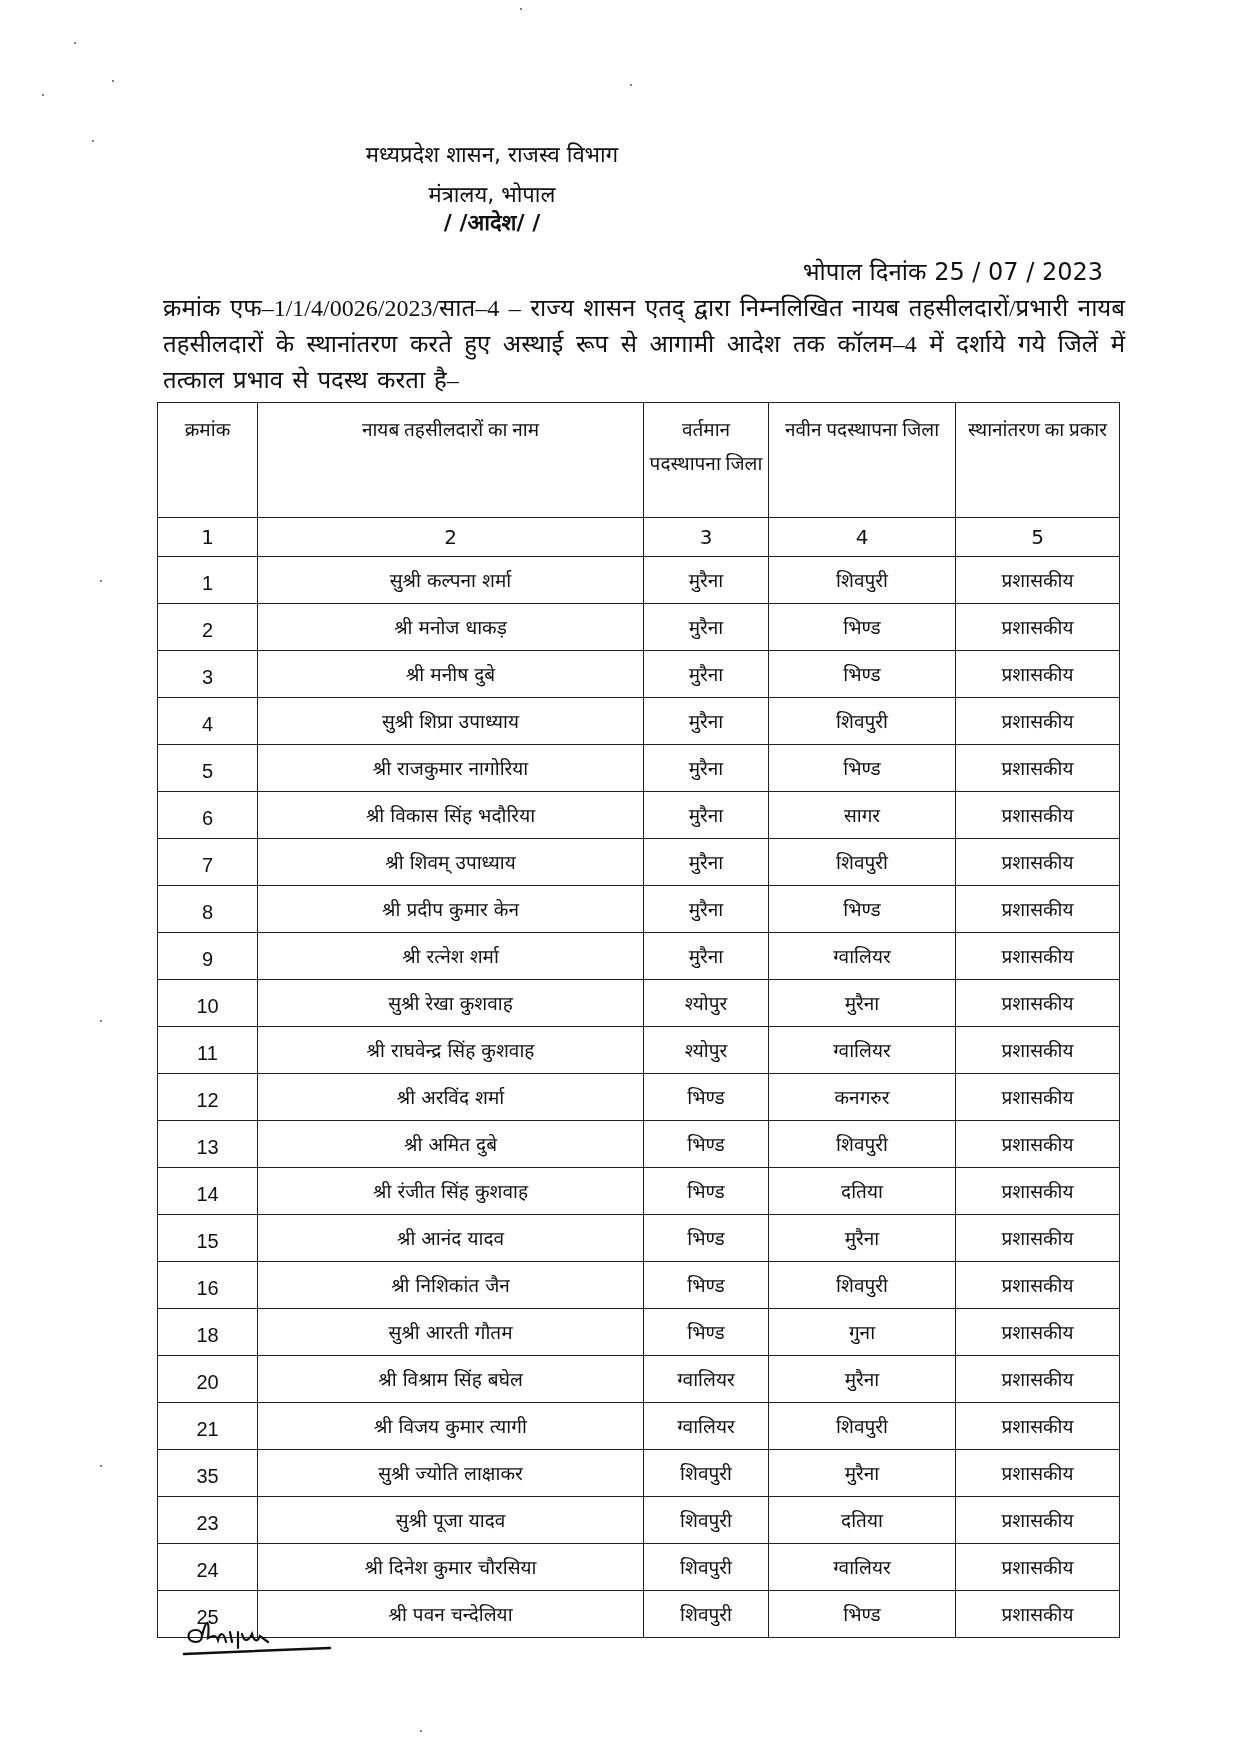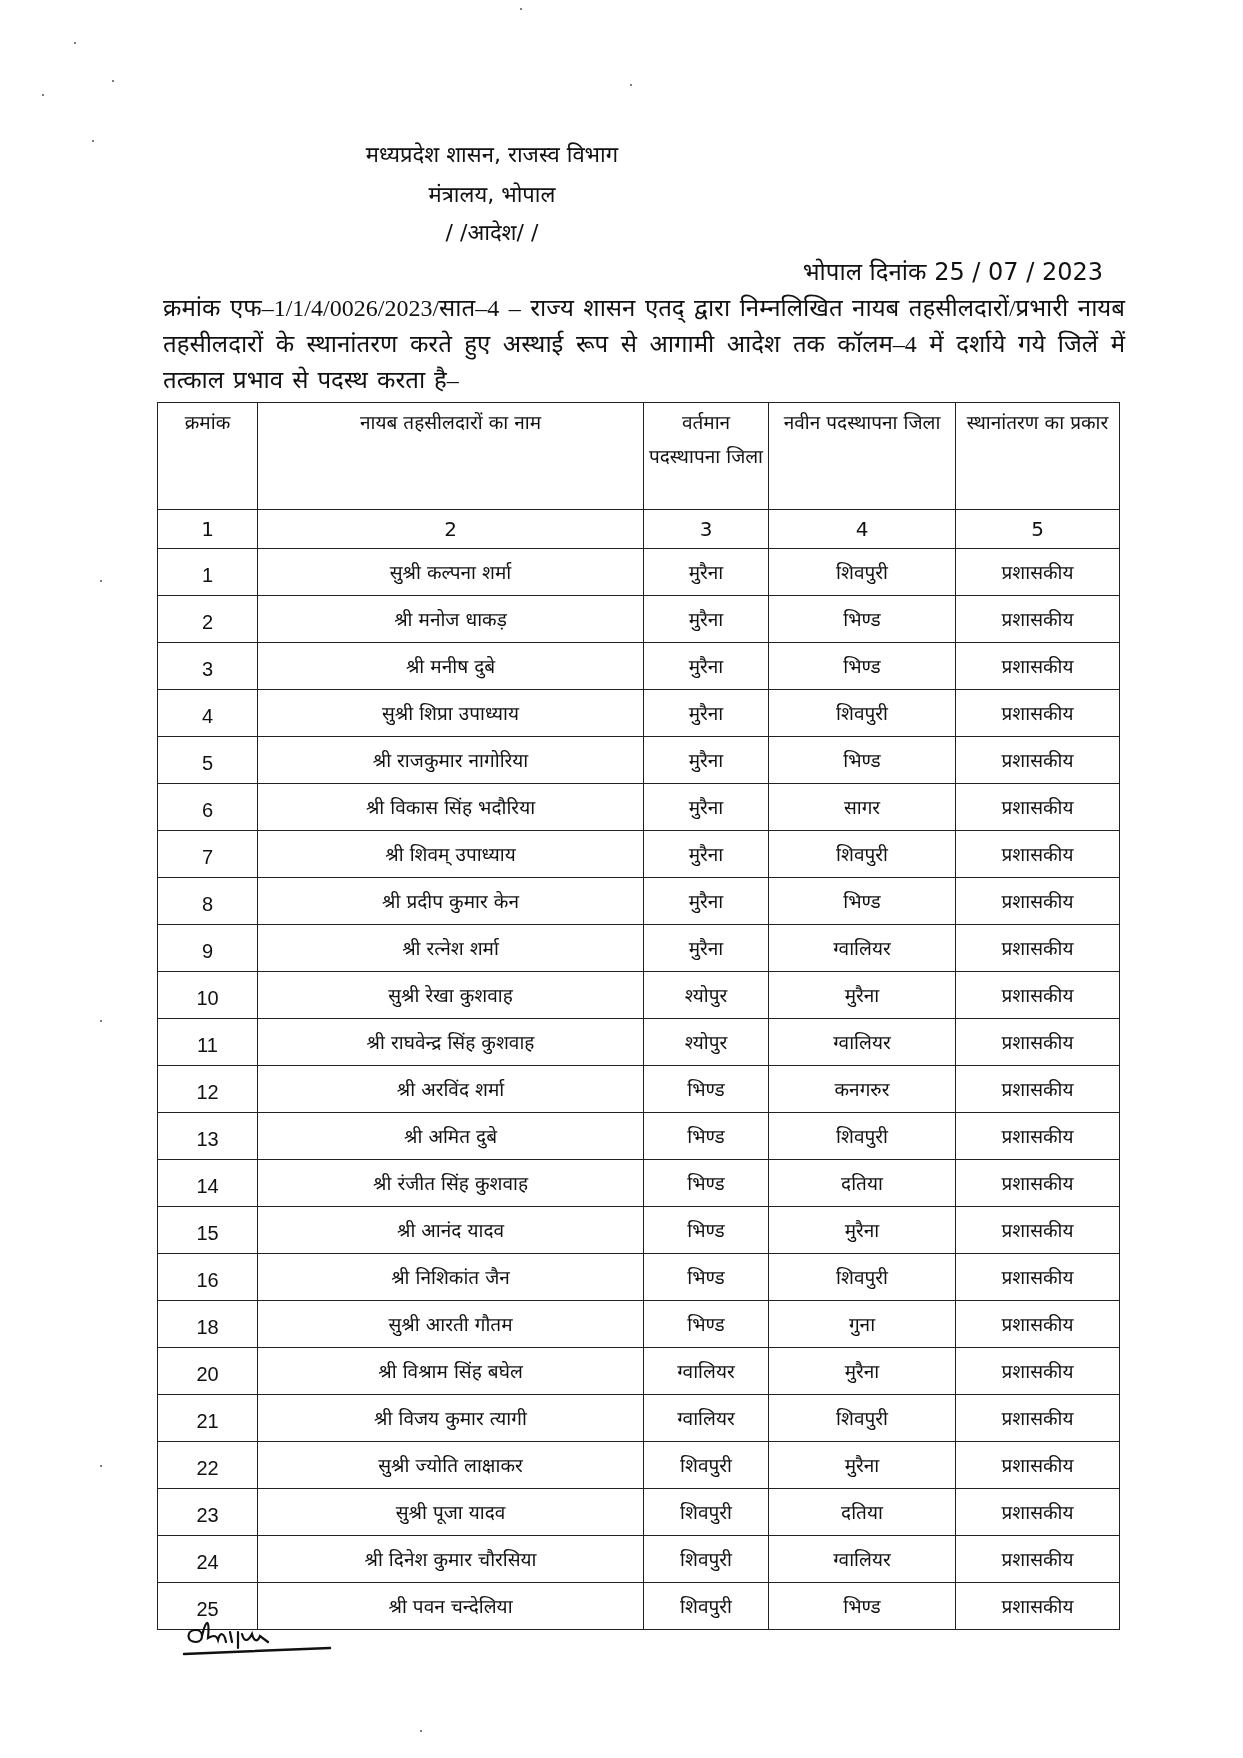--- a/index.html
+++ b/index.html
@@ -10,21 +10,21 @@
     font-family: "DejaVu Sans", "Liberation Sans", sans-serif;
     position: relative;
     overflow: hidden;
   }
   .hdr {
     position: absolute; left: 0; width: 984px; text-align: center;
     font-size: 22px; line-height: 30px;
   }
   #h1 { top: 140px; }
   #h2 { top: 180px; }
-  #h3 { top: 218px; }
+  #h3 { top: 208px; font-weight: bold; }
   #dateline {
     position: absolute; top: 258px; right: 140px;
     font-size: 24px; line-height: 28px;
   }
   #para {
     position: absolute; top: 290px; left: 163px; width: 962px;
     font-size: 24px; line-height: 36px;
     text-align: justify; text-align-last: left;
     word-spacing: 3px;
     font-family: Liberation Serif, serif;
@@ -35,21 +35,21 @@
     border-collapse: collapse;
     table-layout: fixed;
     font-size: 19px;
   }
   td, th {
     border: 1.5px solid #222;
     text-align: center;
     padding: 0;
     font-weight: normal;
   }
-  thead tr.head th { height: 104px; vertical-align: top; line-height: 34px; padding-top: 2px; }
+  thead tr.head th { height: 104px; vertical-align: top; line-height: 34px; padding-top: 10px; font-family: Liberation Serif, serif; }
   thead tr.nums th { height: 38px; font-size: 20px; }
   tbody td { height: 40px; font-size: 19px; }
   tbody td.sn { font-family: "Liberation Sans", sans-serif; font-size: 20px; padding-top: 6px; }
   col.c1 { width: 100px; }
   col.c2 { width: 386px; }
   col.c3 { width: 125px; }
   col.c4 { width: 187px; }
   col.c5 { width: 164px; }
   #sign {
     position: absolute; top: 1612px; left: 182px;
@@ -219,21 +219,21 @@
         <td>प्रशासकीय</td>
       </tr>
       <tr>
         <td class="sn">21</td>
         <td>श्री विजय कुमार त्यागी</td>
         <td>ग्वालियर</td>
         <td>शिवपुरी</td>
         <td>प्रशासकीय</td>
       </tr>
       <tr>
-        <td class="sn">22</td>
+        <td class="sn">35</td>
         <td>सुश्री ज्योति लाक्षाकर</td>
         <td>शिवपुरी</td>
         <td>मुरैना</td>
         <td>प्रशासकीय</td>
       </tr>
       <tr>
         <td class="sn">23</td>
         <td>सुश्री पूजा यादव</td>
         <td>शिवपुरी</td>
         <td>दतिया</td>

